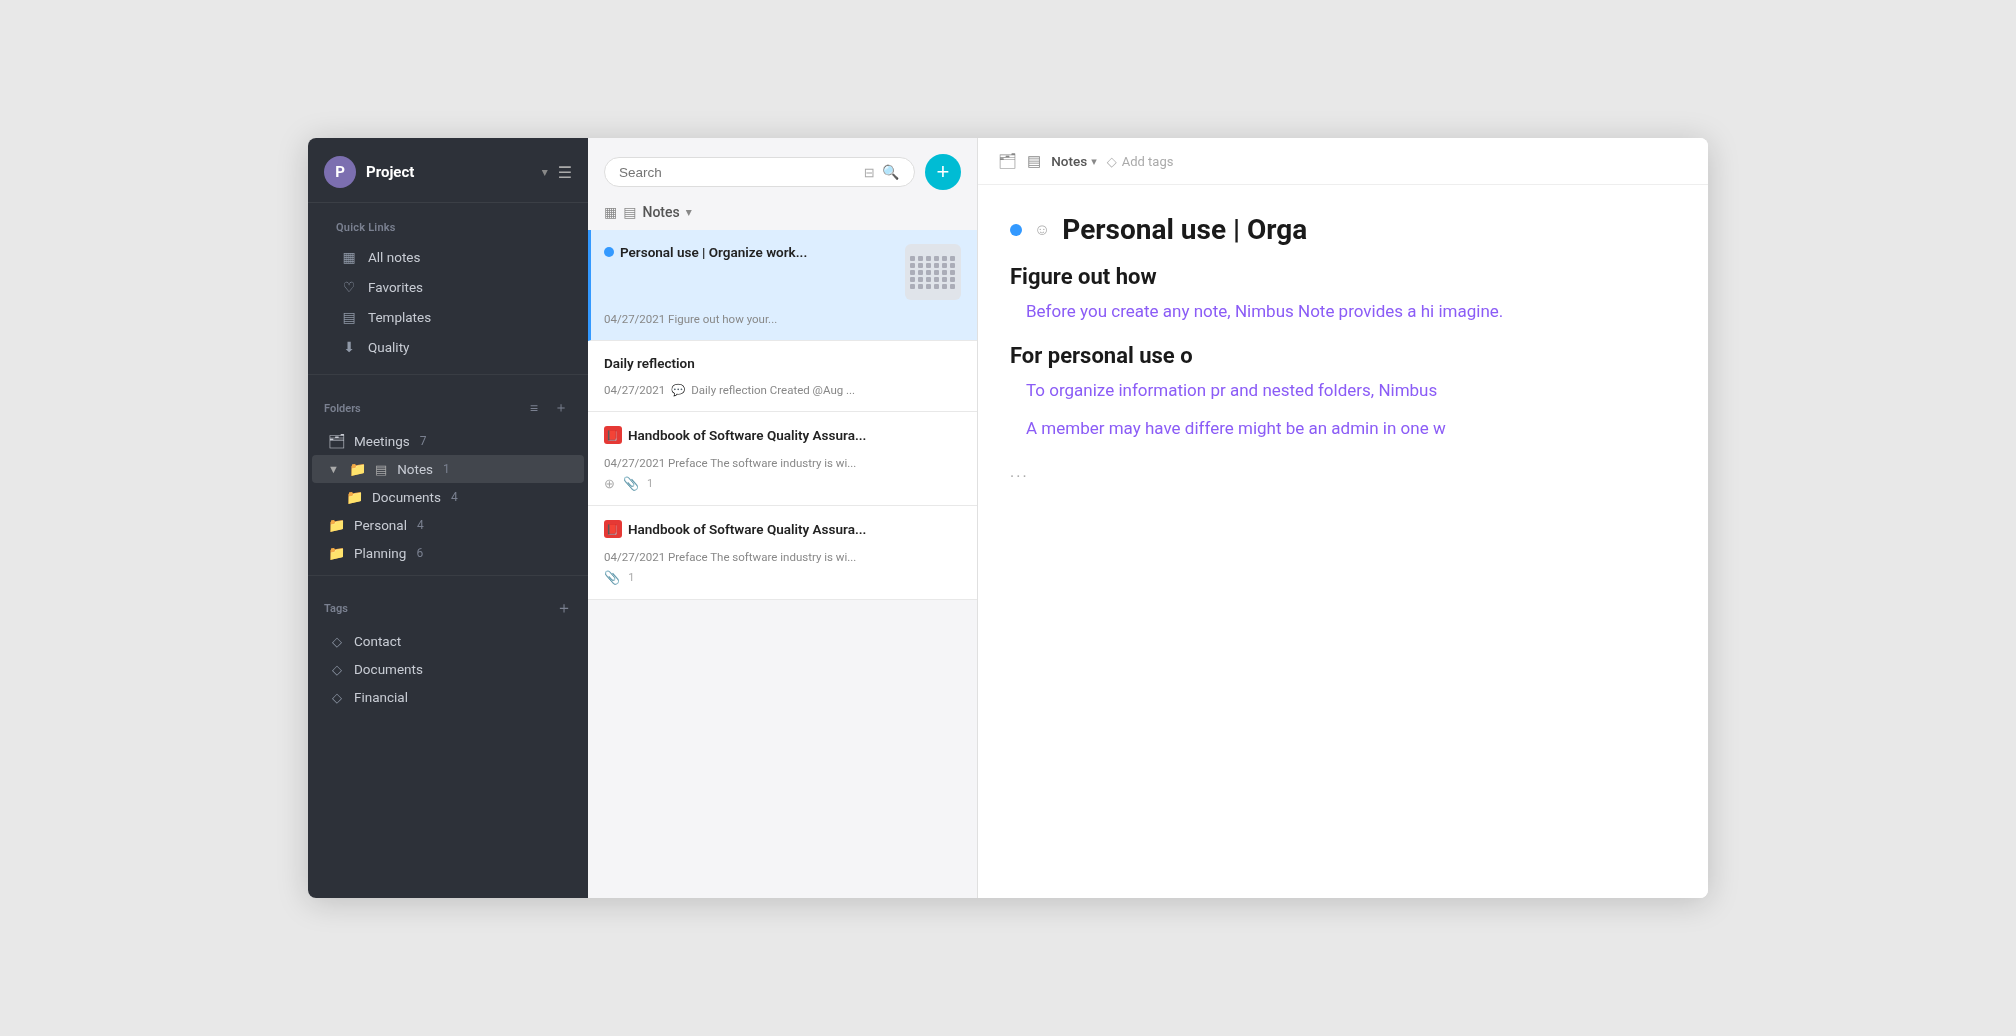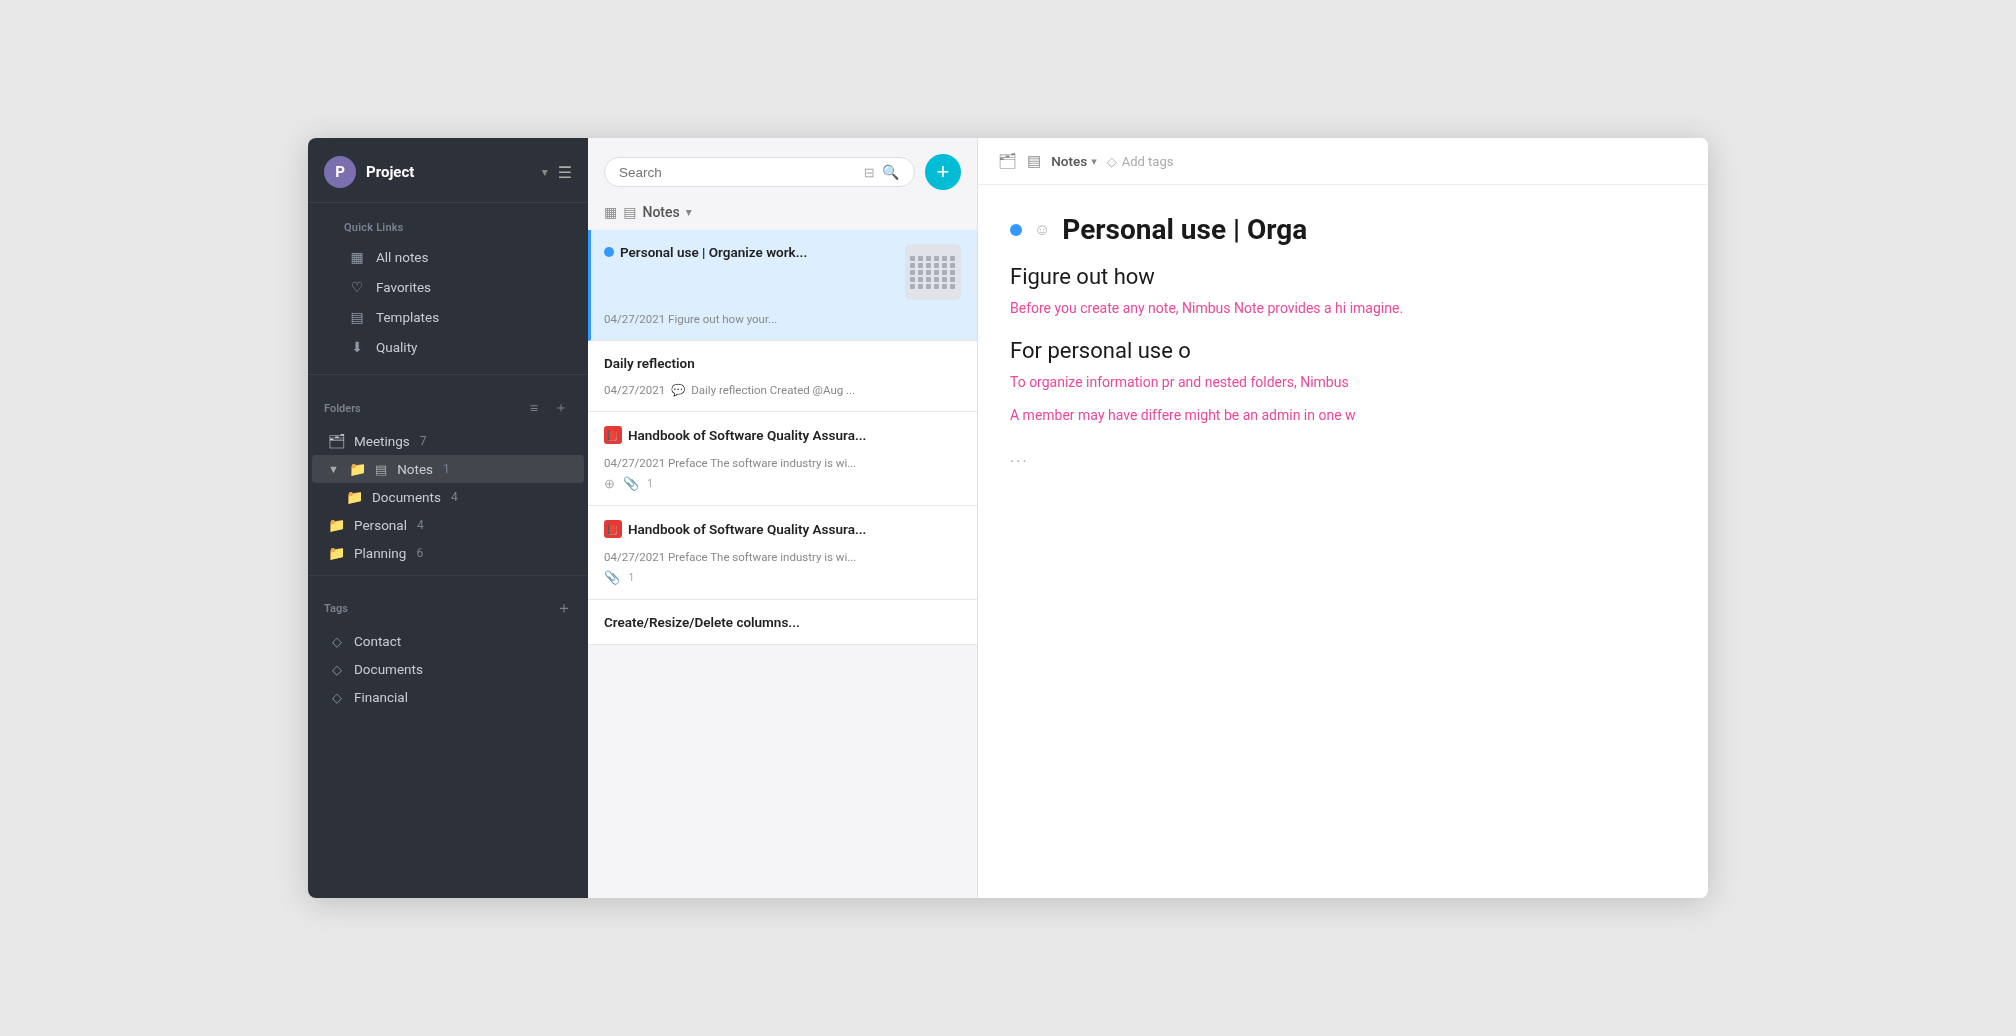--- a/index.html
+++ b/index.html
@@ -61,21 +61,20 @@
       color: #888;
       font-size: 12px;
     }
     .hamburger-icon {
       color: #aaa;
       font-size: 16px;
       cursor: pointer;
     }
     .sidebar-section {
       padding: 18px 0 4px 12px;
-      margin-left: 8px;
     }
     .sidebar-section-title {
       font-size: 11px;
       font-weight: 600;
       color: #7a8090;
       text-transform: none;
       padding: 0 16px 8px 16px;
       letter-spacing: 0.02em;
     }
     .sidebar-item {
@@ -433,29 +432,30 @@
       font-size: 16px;
       color: #aaa;
     }
     .note-main-title {
       font-size: 28px;
       font-weight: 700;
       color: #1a1a1a;
     }
     .note-subtitle {
       font-size: 22px;
-      font-weight: 400;
+      font-weight: 700;
       color: #1a1a1a;
       margin: 18px 0 8px 0;
     }
     .note-paragraph {
-      font-size: 14px;
-      color: #ec4899;
+      font-size: 17px;
+      color: #8b5cf6;
       line-height: 1.65;
       margin-bottom: 10px;
+      margin-left: 16px;
     }
     .ellipsis-row {
       color: #aaa;
       font-size: 16px;
       margin-top: 20px;
       letter-spacing: 2px;
     }
   </style>
 </head>
 <body>
@@ -655,27 +655,20 @@
         <div class="note-item-meta">
           <span>04/27/2021</span>
           <span>Preface The software industry is wi...</span>
         </div>
         <div class="note-item-actions">
           <span class="note-action-icon">📎</span>
           <span class="note-attach-count">1</span>
         </div>
       </div>
 
-      <div class="note-item">
-        <div class="note-item-top">
-          <div class="note-item-title-row">
-            <span class="note-item-title">Create/Resize/Delete columns...</span>
-          </div>
-        </div>
-      </div>
     </div>
   </div>
 
   <div class="content-panel">
     <div class="content-toolbar">
       <span class="content-toolbar-icon">🗂</span>
       <span class="content-toolbar-icon">▤</span>
       <div class="content-folder-label">
         <span>Notes</span>
         <span class="content-folder-chevron">▾</span>

